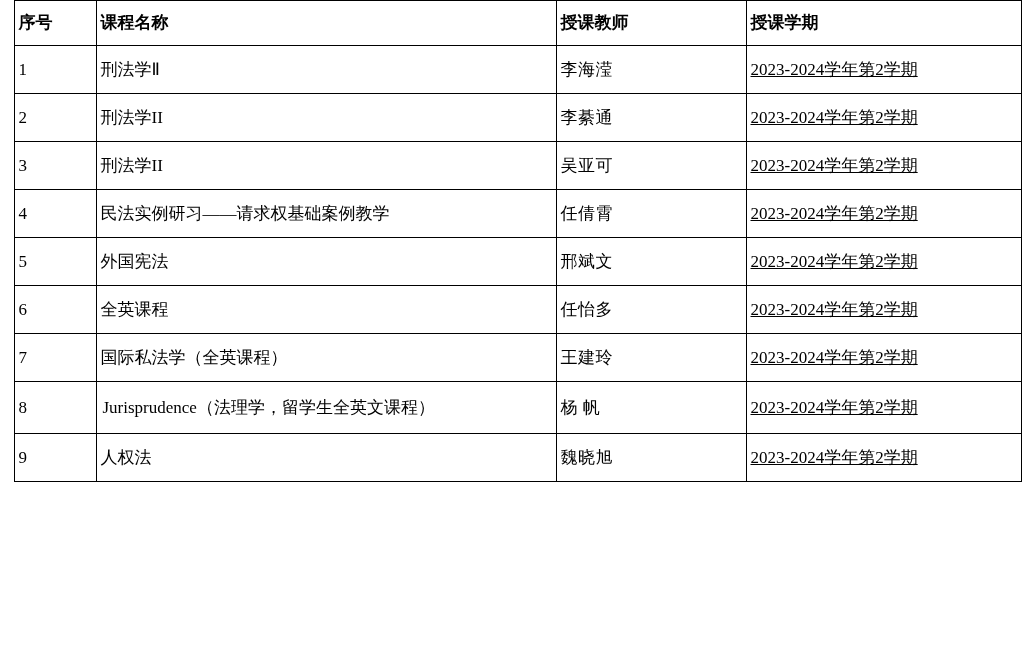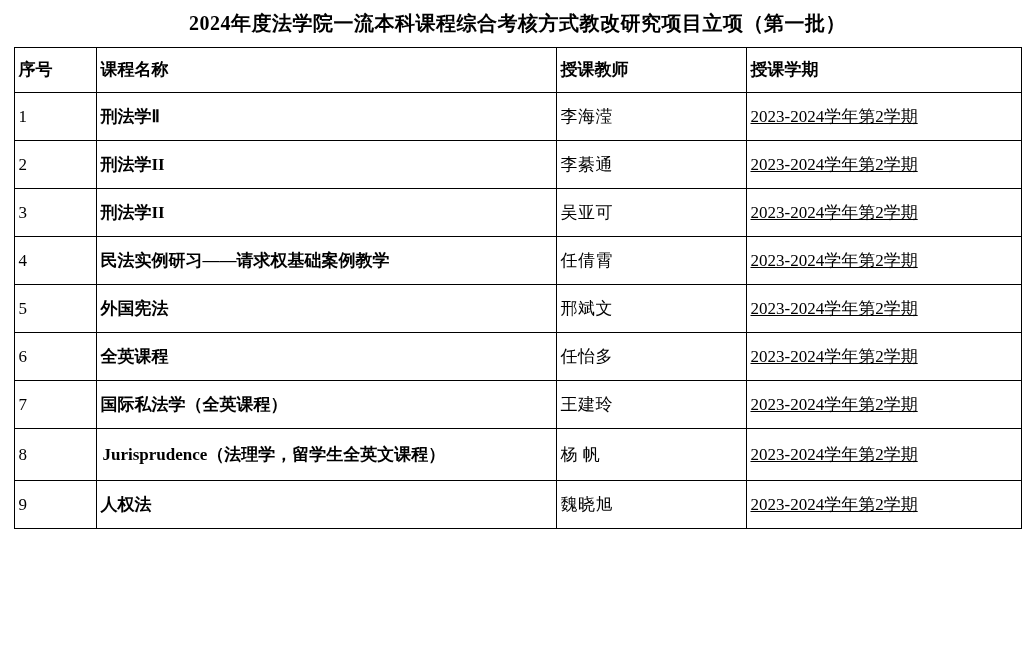--- a/index.html
+++ b/index.html
@@ -55,21 +55,20 @@
     font-weight: normal;
     height: 47px;
   }
   col.c-no    { width: 82px; }
   col.c-name  { width: 460px; }
   col.c-teach { width: 190px; }
   col.c-term  { width: 275px; }
 
   td.cell-name {
     font-size: 17px;
-    font-weight: bold;
   }
   td.cell-name.wrap {
     line-height: 25px;
     padding: 2px 6px;
   }
   td.cell-teacher {
     letter-spacing: 0.5px;
   }
   td.cell-term {
     font-size: 17px;
@@ -80,21 +79,20 @@
     font-size: 17px;
   }
   .sp1 { letter-spacing: 6px; padding-left: 6px; margin-top: 25px; }
   .mono-name { font-family: "Liberation Mono", monospace; font-size: 16px; }
 </style>
 </head>
 <body>
 
 <div class="page">
 
-  <div class="doc-title">2024年度法学院一流本科课程综合考核方式教改研究项目立项（第一批）</div>
 
   <table class="project-table">
     <colgroup>
       <col class="c-no">
       <col class="c-name">
       <col class="c-teach">
       <col class="c-term">
     </colgroup>
     <thead>
       <tr>

